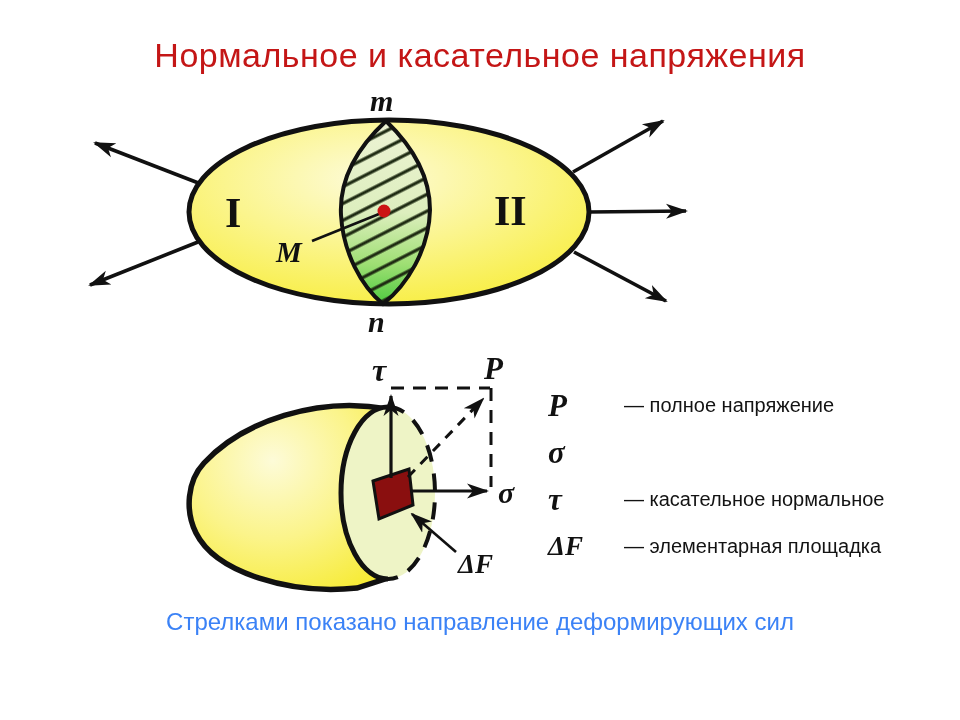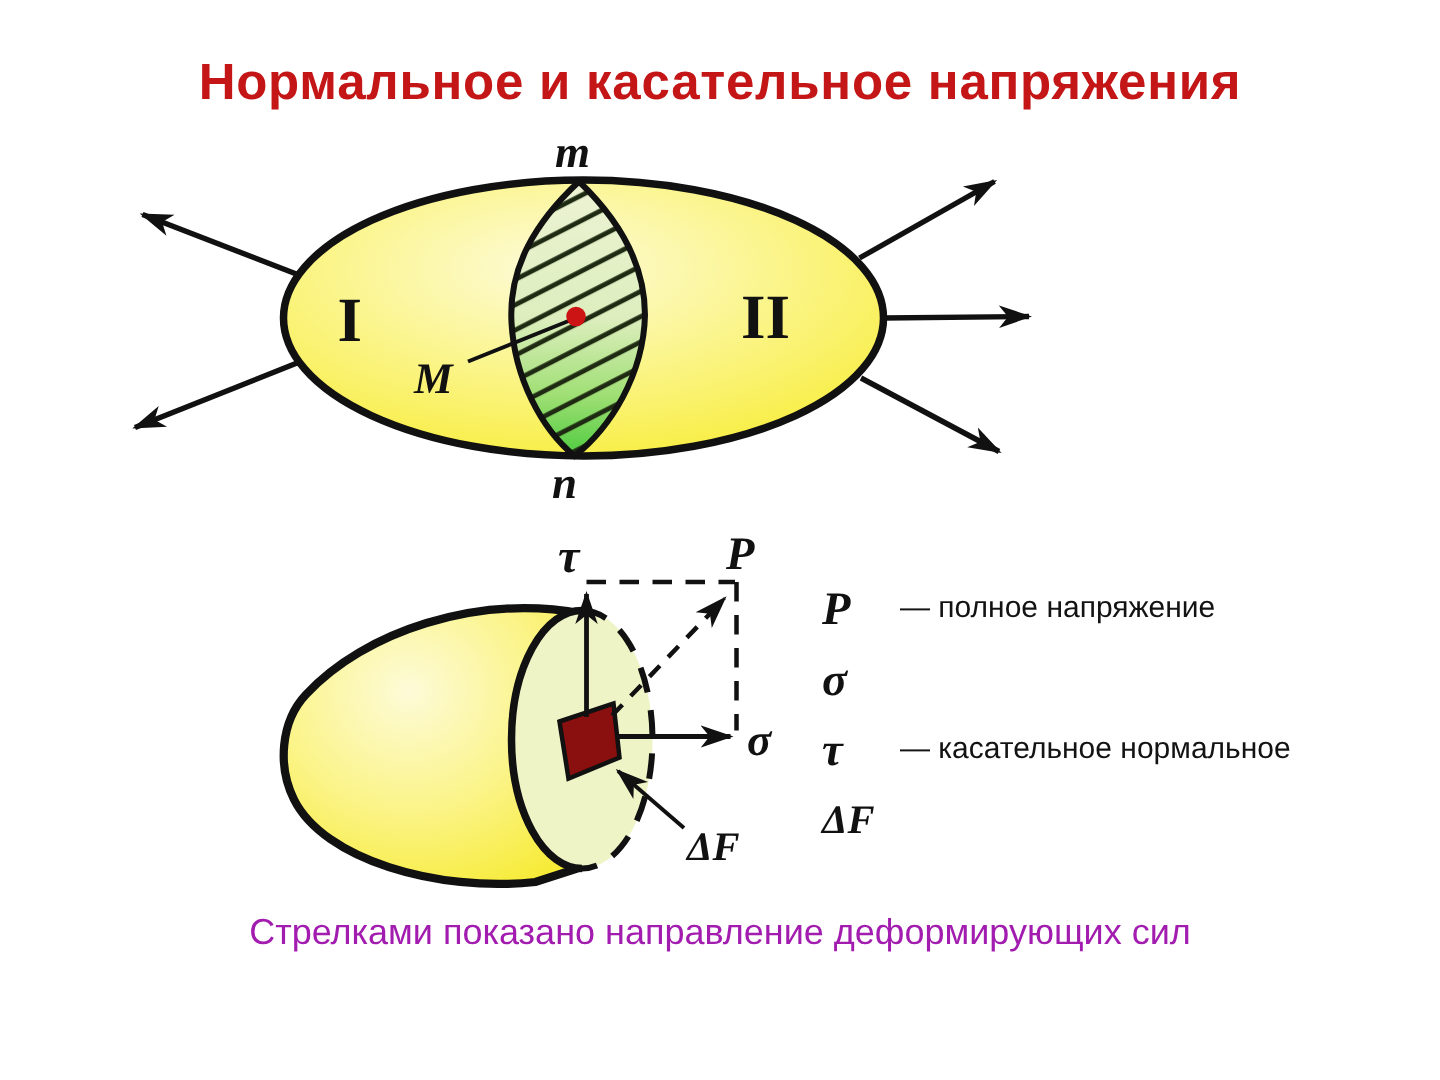--- a/index.html
+++ b/index.html
@@ -1,28 +1,28 @@
 <!DOCTYPE html>
 <html><head>
 <meta charset="utf-8">
 <style>
   html,body{margin:0;padding:0;background:#ffffff;}
   .slide{position:relative;width:960px;height:720px;background:#ffffff;overflow:hidden;
          font-family:"Liberation Sans",sans-serif;}
   .title{position:absolute;left:0;top:36px;width:100%;text-align:center;
-         font-size:34px;font-weight:bold;color:#c41616;letter-spacing:0.5px;}
+         font-size:34px;font-weight:normal;color:#c41616;letter-spacing:0.5px;}
   .caption{position:absolute;left:0;top:608px;width:100%;text-align:center;
-           font-size:24px;color:#a21caf;}
+           font-size:24px;color:#3b82f6;}
   .diagram-svg{position:absolute;left:0;top:0;width:960px;height:720px;}
   .legend{position:absolute;left:548px;top:382px;width:390px;}
   .legend-row{display:flex;align-items:center;height:47px;}
   .legend-sym{display:inline-block;width:52px;font-family:"Liberation Serif",serif;
               font-style:italic;font-weight:bold;font-size:31px;color:#111;line-height:1;}
   .legend-sym.small{font-size:27px;}
-  .legend-desc{font-size:20px;color:#131313;white-space:nowrap;}
+  .legend-desc{font-size:20px;color:#131313;white-space:nowrap;margin-left:24px;}
   svg text{font-family:"Liberation Serif",serif;fill:#111;}
   .lbl-italic{font-style:italic;}
   .lbl-bold{font-weight:bold;}
 </style>
 </head>
 <body>
 
 <div class="slide">
 
   <div class="title">Нормальное и касательное напряжения</div>
@@ -110,18 +110,19 @@
     </div>
     <div class="legend-row">
       <span class="legend-sym">σ</span>
     </div>
     <div class="legend-row">
       <span class="legend-sym">τ</span>
       <span class="legend-desc">— касательное нормальное</span>
     </div>
     <div class="legend-row">
       <span class="legend-sym small">ΔF</span>
+      <span class="legend-desc">— элементарная площадка</span>
     </div>
   </div>
 
   <div class="caption">Стрелками показано направление деформирующих сил</div>
 
 </div>
 
 </body></html>

